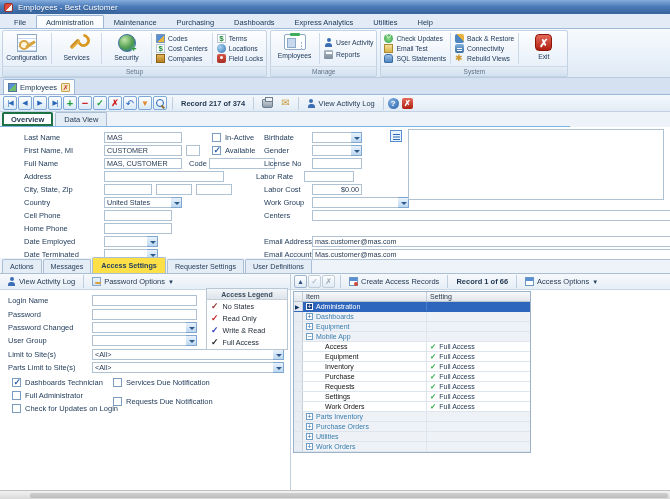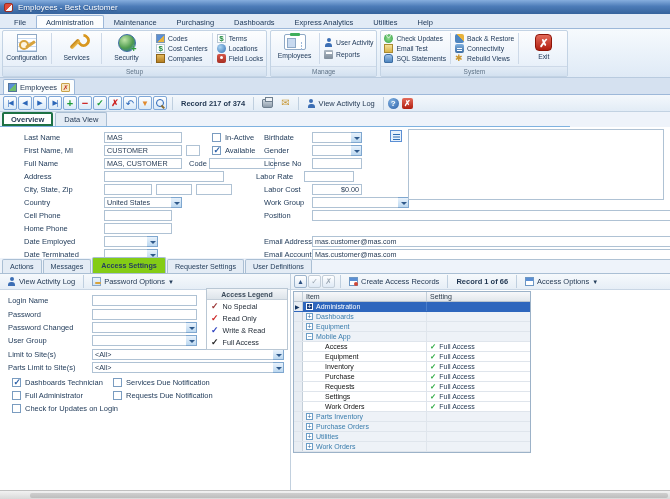--- a/index.html
+++ b/index.html
@@ -122,21 +122,21 @@
   .cb { width:9px; height:9px; border:1px solid #7a9cc0; background:#fff; display:inline-block; position:relative; flex:0 0 9px; }
   .cb.on::after { content:"✓"; position:absolute; left:0.5px; top:-2px; color:#2d62a8; font-size:9px; font-weight:bold; }
   .cblabel { margin-left:4px; font-size:7.5px; color:#27405e; }
   .memo { position:absolute; left:408px; top:2px; width:256px; height:71px; border:1px solid #afc2d4; background:#fff; }
   .memo-icon { position:absolute; left:390px; top:3px; width:12px; height:12px; border:1px solid #5b8fd4; background:#e8f2fc; }
   .memo-icon::after { content:""; position:absolute; left:2px; top:3px; width:7px; height:1px; background:#2f6db3; box-shadow:0 2.5px 0 #2f6db3, 0 5px 0 #2f6db3; }
 
   
   .bottomtabs { position:absolute; top:260px; left:0; width:670px; height:14px; background:#eef3fa; display:flex; align-items:flex-end; padding-left:2px; border-bottom:1px solid #aabfd4; }
   .btab { padding:2px 7px; font-size:7.2px; border:1px solid #aabfd4; border-bottom:none; background:#e4ecf5; border-radius:2px 2px 0 0; margin-right:1px; color:#27405e; }
-  .btab.active { background:#84cc16; font-weight:bold; position:relative; z-index:2; padding:3px 8px; }
+  .btab.active { background:#fde047; font-weight:bold; position:relative; z-index:2; padding:3px 8px; }
 
   
   .bottompanel { position:absolute; top:274px; left:0; width:670px; height:216px; background:#fff; }
   .bp-left { position:absolute; left:0; top:0; width:290px; height:216px; }
   .bp-right { position:absolute; left:290px; top:0; width:380px; height:216px; border-left:1px solid #c2d0de; }
   .minitoolbar { position:absolute; top:0; left:0; right:0; height:16px; background:linear-gradient(#f6f9fc,#e6eef6); border-bottom:1px solid #c9d6e4; display:flex; align-items:center; padding-left:3px; font-size:7.5px; }
   .caret { margin-left:3px; font-size:6px; color:#27405e; }
   .sqbtn { width:13px; height:13px; margin-right:1px; border:1px solid #9db4cc; border-radius:2px; background:linear-gradient(#ffffff,#dfeaf6); display:flex; align-items:center; justify-content:center; font-size:8px; }
   .sqbtn.disabled { color:#9aa6b2; border-color:#c2cdd8; }
   .g-up::before { content:"▴"; color:#2a4f80; }
@@ -443,21 +443,21 @@
       <span class="tf" style="width:50px;text-align:right">$0.00</span>
     </div>
     <div class="frow" style="top:69px;left:248px">
       <span class="flabel" style="width:48px">Work Group</span>
       <span class="ddwrap">
         <span class="tf" style="width:86px;border-right:none"></span>
         <span class="dbtn"></span>
       </span>
     </div>
     <div class="frow" style="top:82px;left:248px">
-      <span class="flabel" style="width:48px">Position</span>
+      <span class="flabel" style="width:48px">Centers</span>
       <span class="tf" style="width:368px"></span>
     </div>
     <div class="frow" style="top:121px;left:248px">
       <span class="flabel" style="width:48px">Email Account</span>
       <span class="tf" style="width:368px">Mas.customer@mas.com</span>
     </div>
     <div class="frow" style="top:108px;left:248px">
       <span class="flabel" style="width:48px">Email Address</span>
       <span class="tf" style="width:368px">mas.customer@mas.com</span>
     </div>
@@ -536,31 +536,31 @@
         <span class="cblabel">Full Administrator</span>
       </div>
       <div class="afrow" style="top:128px;left:12px">
         <span class="cb"></span>
         <span class="cblabel">Check for Updates on Login</span>
       </div>
       <div class="afrow" style="top:102px;left:113px">
         <span class="cb"></span>
         <span class="cblabel">Services Due Notification</span>
       </div>
-      <div class="afrow" style="top:115px;left:113px">
+      <div class="afrow" style="top:121px;left:113px">
         <span class="cb"></span>
         <span class="cblabel">Requests Due Notification</span>
       </div>
 
       <div class="legend">
         <div class="legend-h">Access Legend</div>
         <div>
             <div class="legend-row">
               <span class="lcheck" style="color: rgb(153, 51, 51);">✓</span>
-              <span class="llabel">No Special</span>
+              <span class="llabel">No States</span>
             </div>
             <div class="legend-row">
               <span class="lcheck" style="color: rgb(204, 34, 34);">✓</span>
               <span class="llabel">Read Only</span>
             </div>
             <div class="legend-row">
               <span class="lcheck" style="color: rgb(43, 63, 191);">✓</span>
               <span class="llabel">Write &amp; Read</span>
             </div>
             <div class="legend-row">

